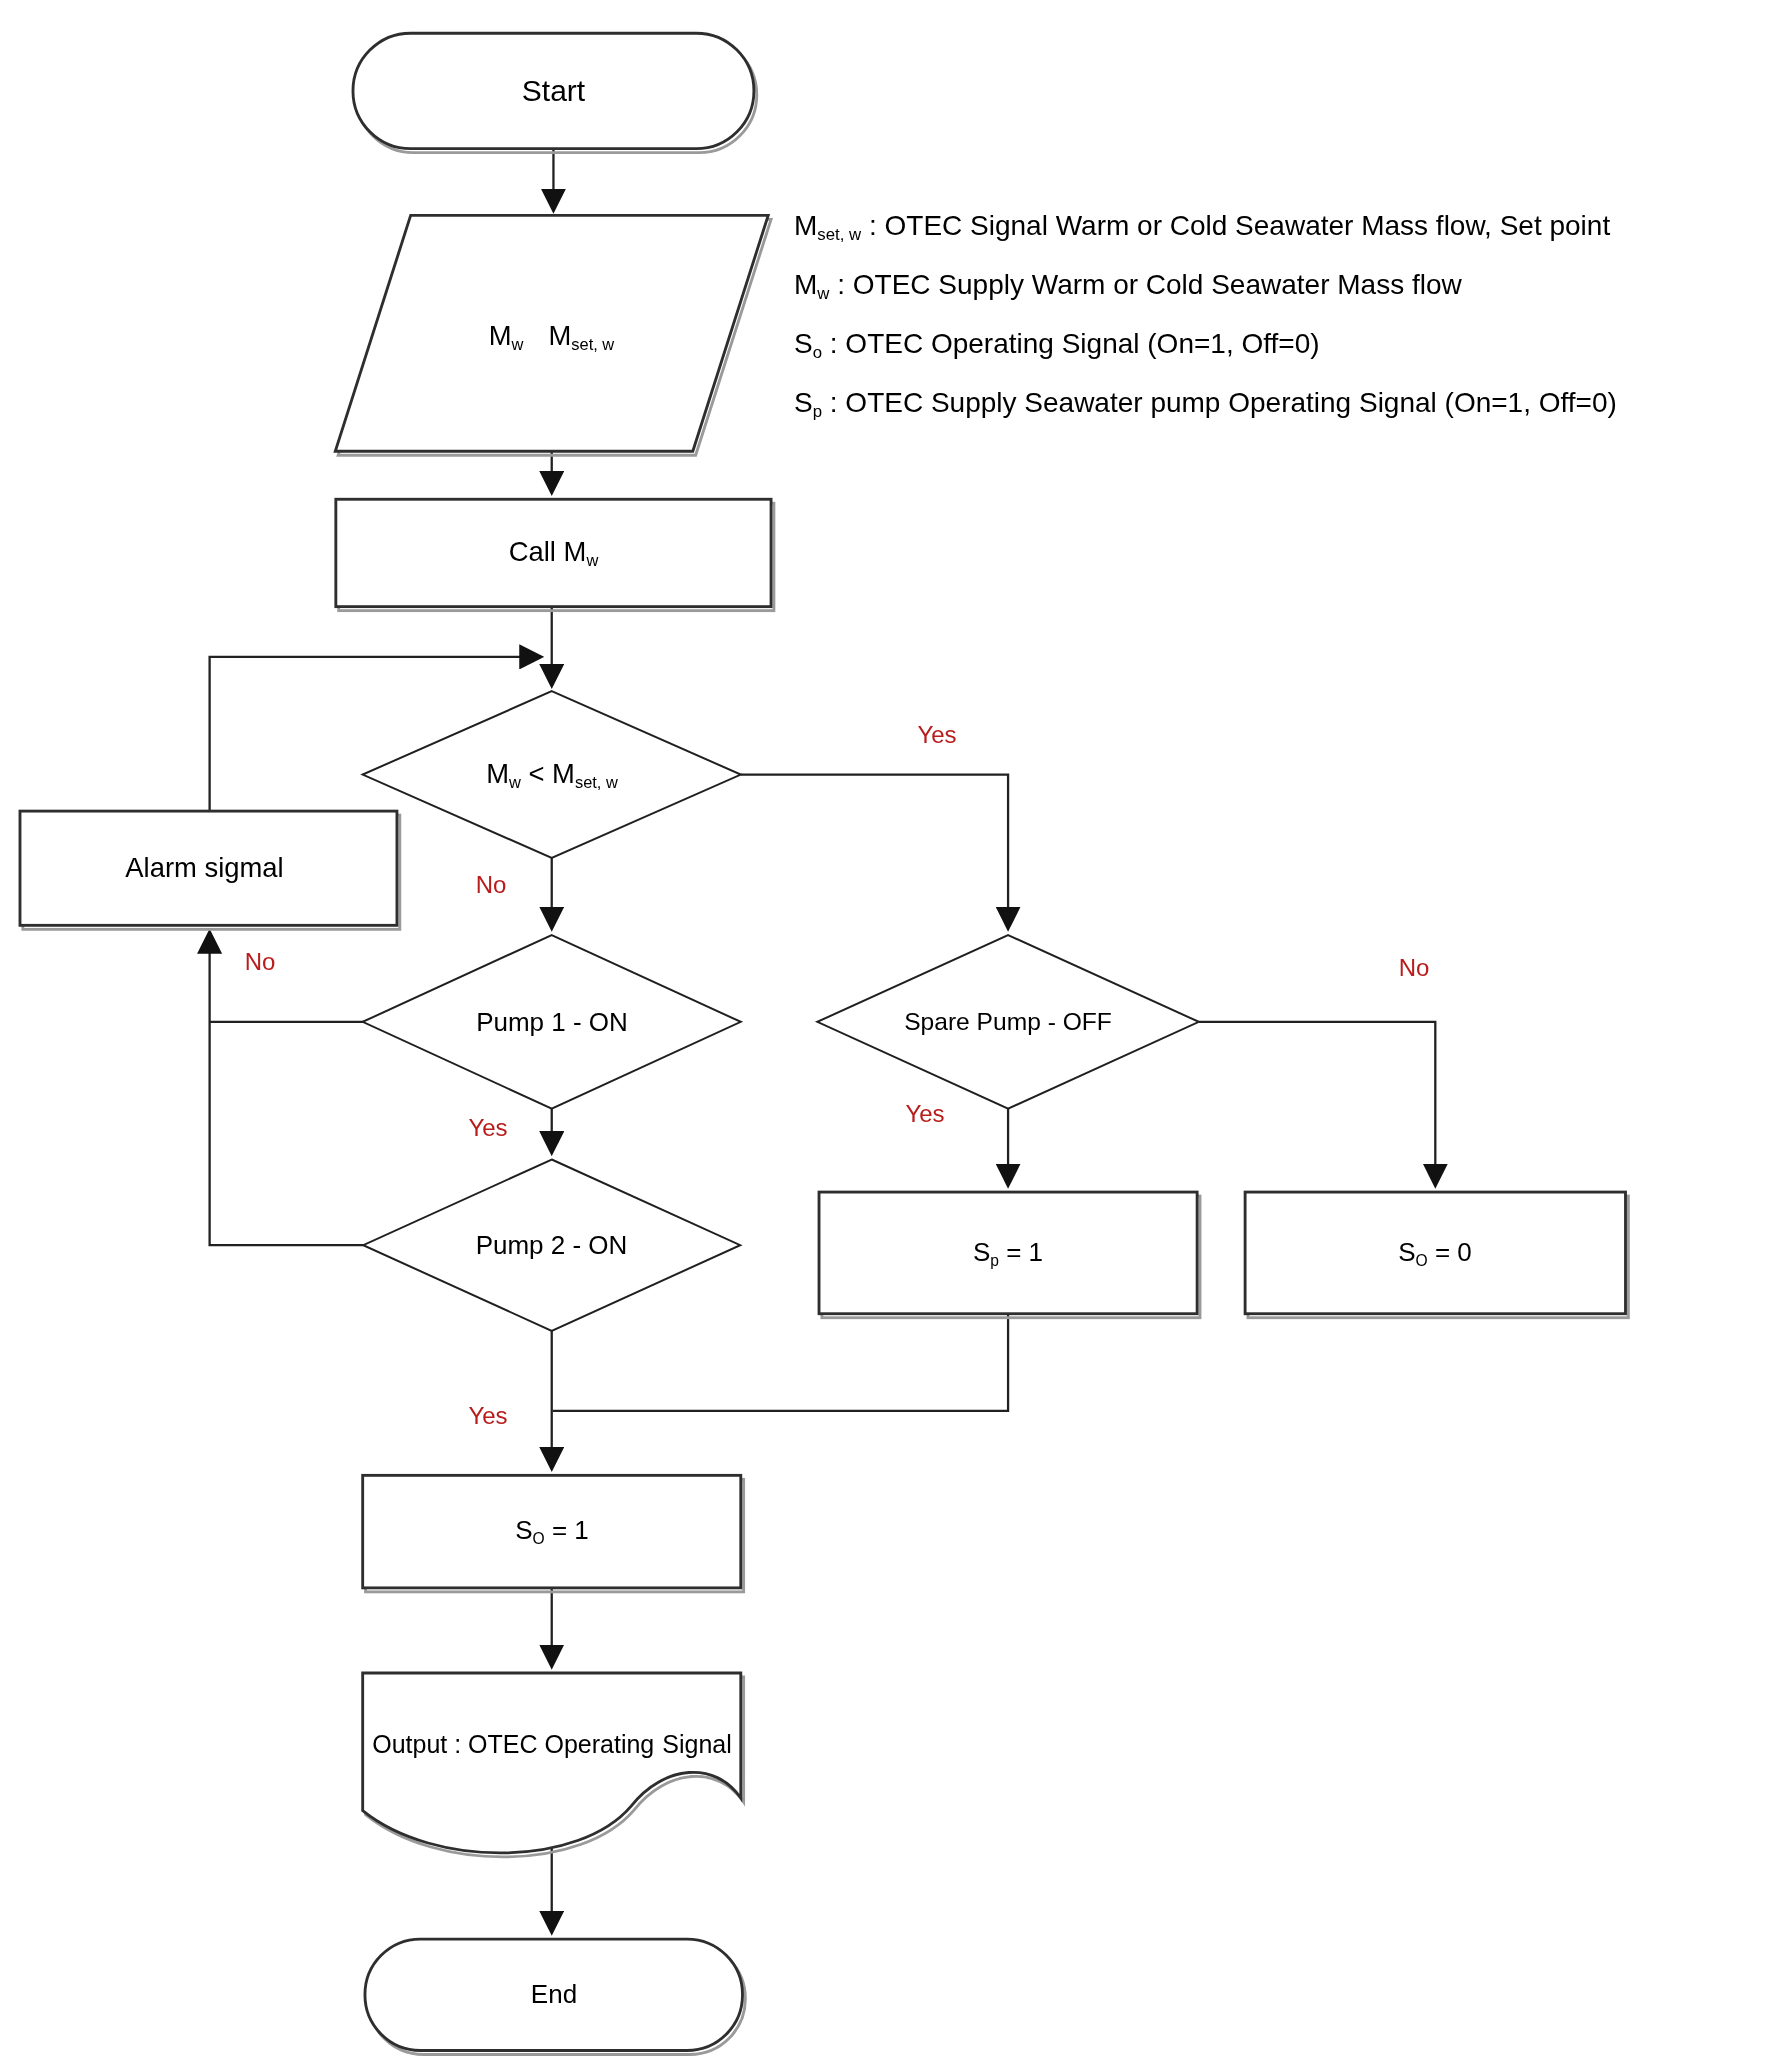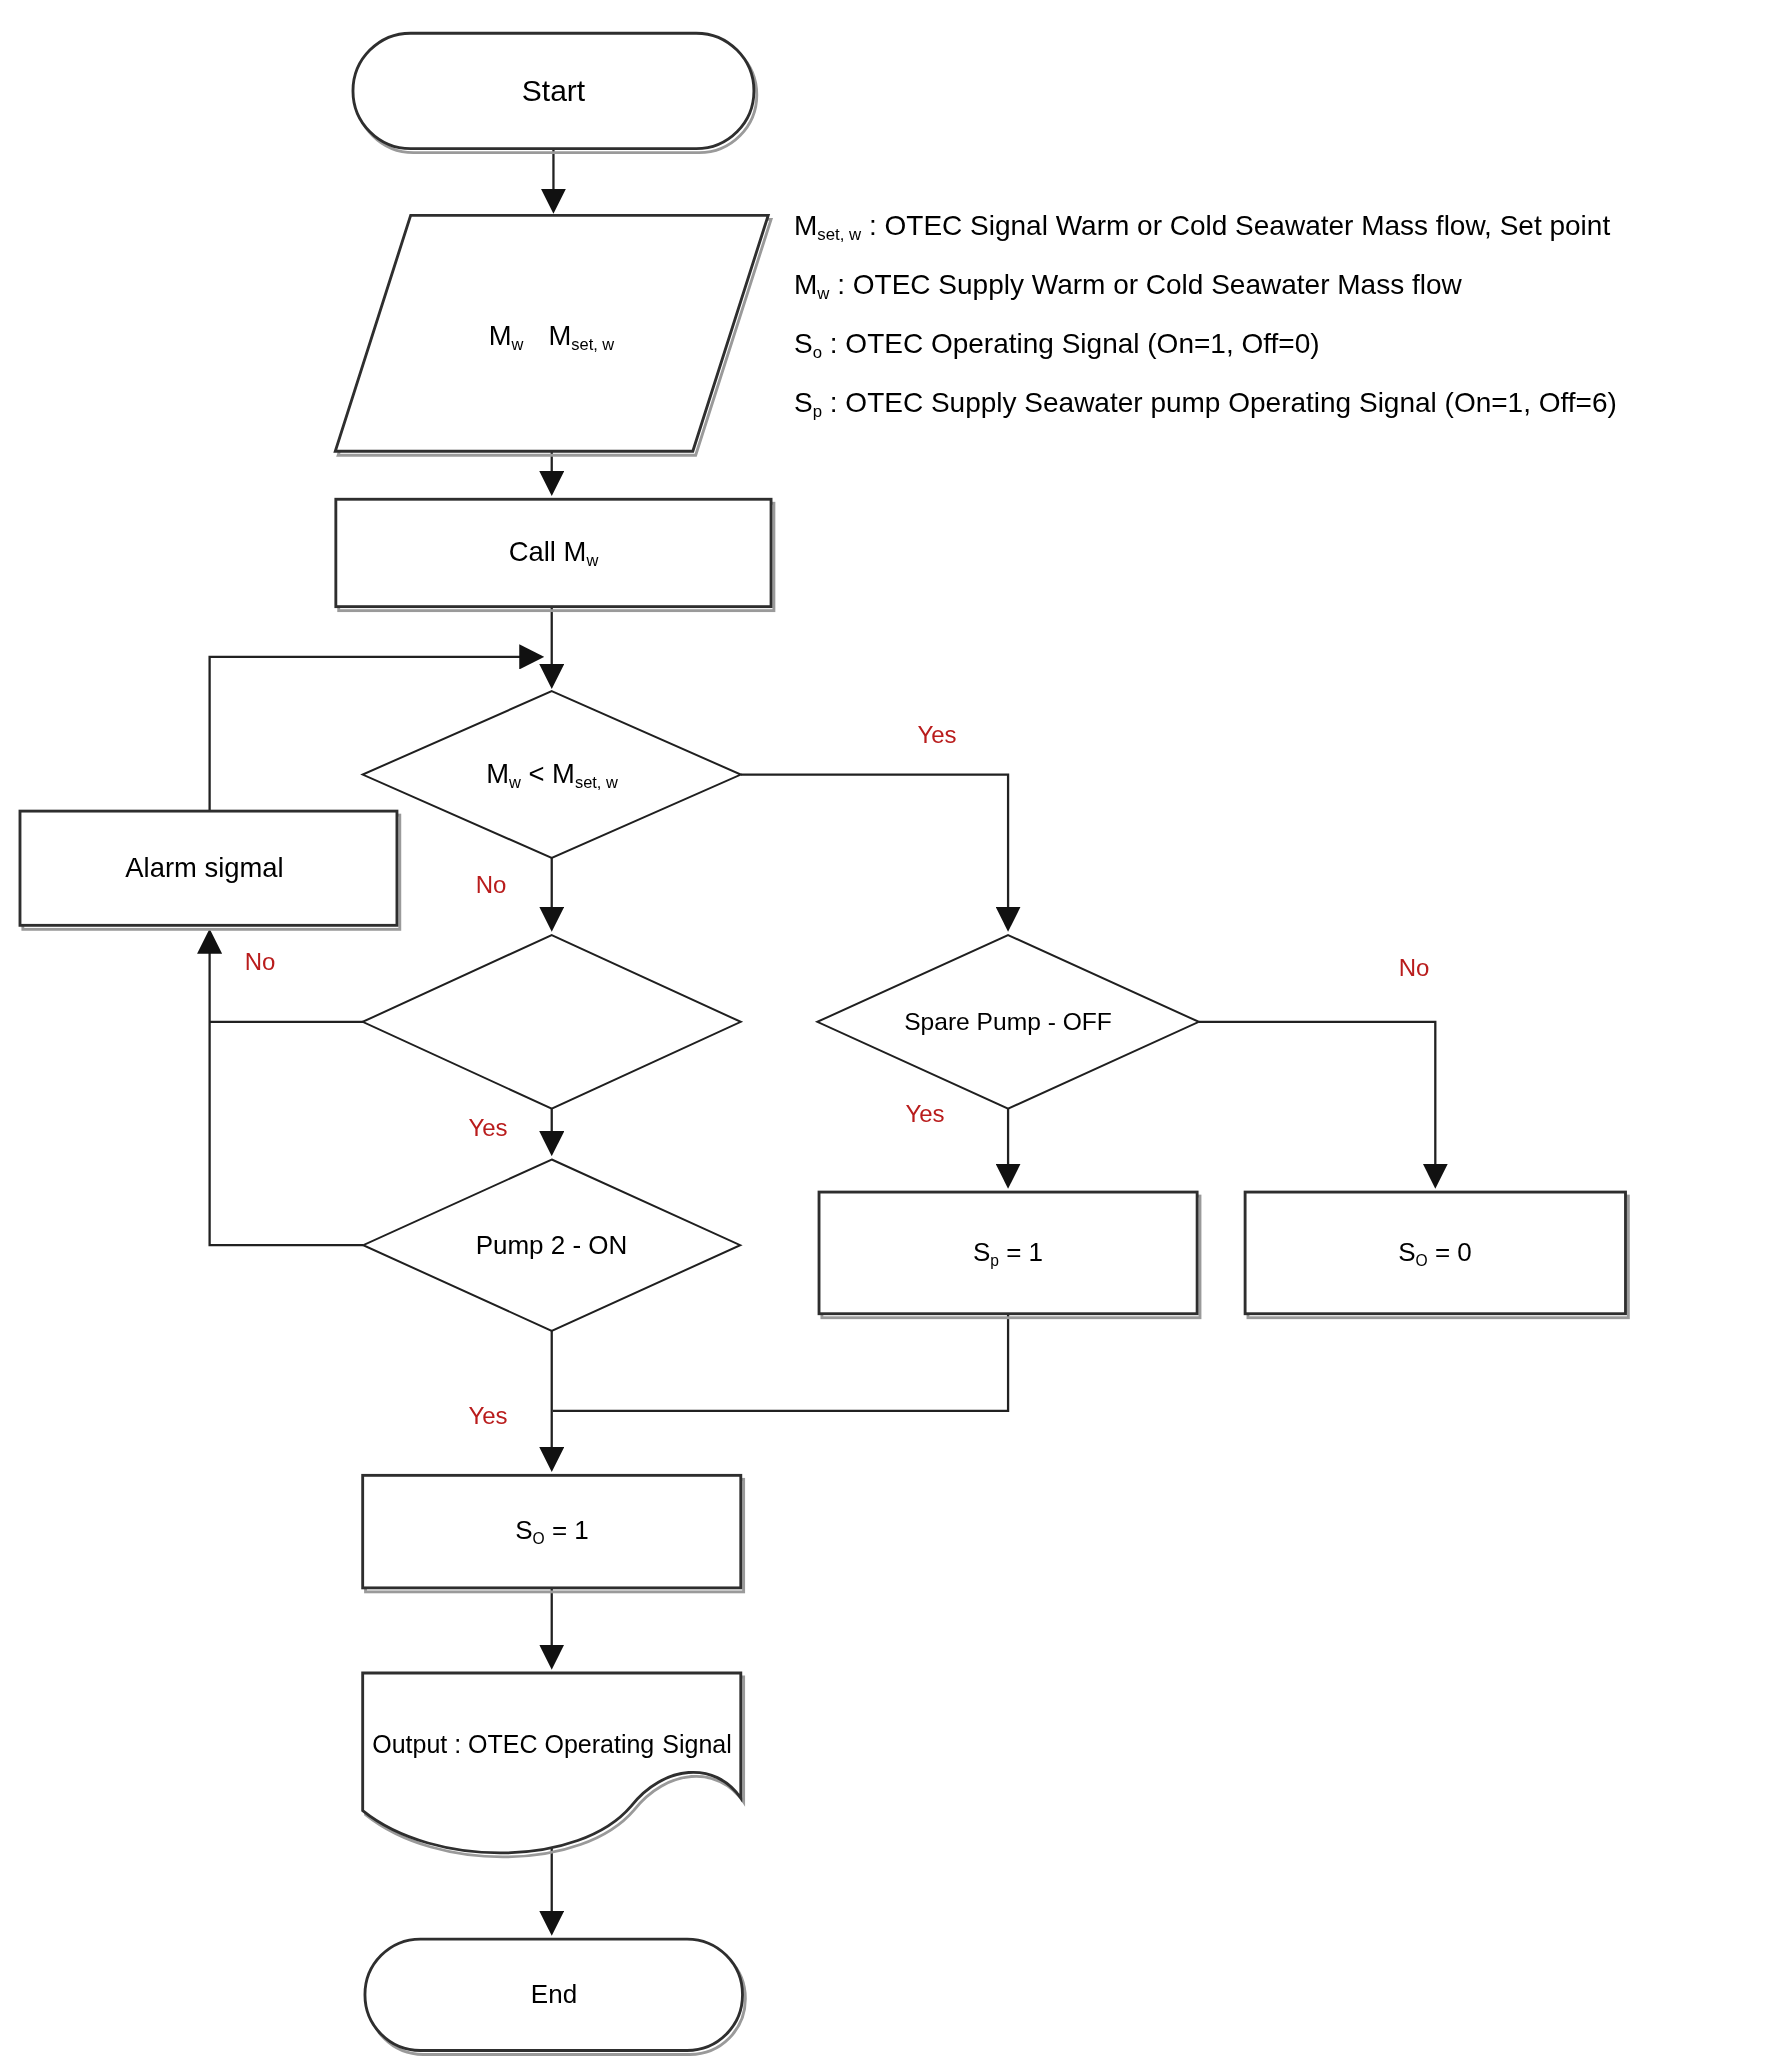--- a/index.html
+++ b/index.html
@@ -128,35 +128,38 @@
 
   <div class="lbl col" style="left:335px; top:228px; width:433px; height:217px; gap:25px; font-size:27.4px;">
     <span class="t"><span>M</span><span class="sb">w</span></span>
     <span class="t"><span>M</span><span class="sb">set, w</span></span>
   </div>
 
   <div class="legend">
     <div><span>M</span><span class="sb">set, w</span><span> : OTEC Signal Warm or Cold Seawater Mass flow, Set point</span></div>
     <div><span>M</span><span class="sb">w</span><span> : OTEC Supply Warm or Cold Seawater Mass flow</span></div>
     <div><span>S</span><span class="sb">o</span><span> : OTEC Operating Signal (On=1, Off=0)</span></div>
-    <div><span>S</span><span class="sb">p</span><span> : OTEC Supply Seawater pump Operating Signal (On=1, Off=6)</span></div>
+    <div><span>S</span><span class="sb">p</span><span> : OTEC Supply Seawater pump Operating Signal (On=1, Off=0)</span></div>
   </div>
 
   <div class="lbl" style="left:336px; top:499px; width:435px; height:107px; font-size:27.4px;">
     <span class="t"><span>Call M</span><span class="sb">w</span></span>
   </div>
 
   <div class="lbl" style="left:363px; top:691px; width:378px; height:167px; font-size:27.4px;">
     <span class="t"><span>M</span><span class="sb">w</span><span> &lt; M</span><span class="sb">set, w</span></span>
   </div>
 
   <div class="lbl" style="left:20px; top:811px; width:369px; height:114px; font-size:27.4px;">
     <span class="t">Alarm sigmal</span>
   </div>
 
+  <div class="lbl" style="left:363px; top:935px; width:378px; height:174px;">
+    <span class="t">Pump 1 - ON</span>
+  </div>
 
   <div class="lbl" style="left:817px; top:935px; width:382px; height:174px; font-size:24.6px;">
     <span class="t">Spare Pump - OFF</span>
   </div>
 
   <div class="lbl" style="left:363px; top:1160px; width:377px; height:171px;">
     <span class="t">Pump 2 - ON</span>
   </div>
 
   <div class="lbl" style="left:819px; top:1192px; width:378px; height:122px;">

